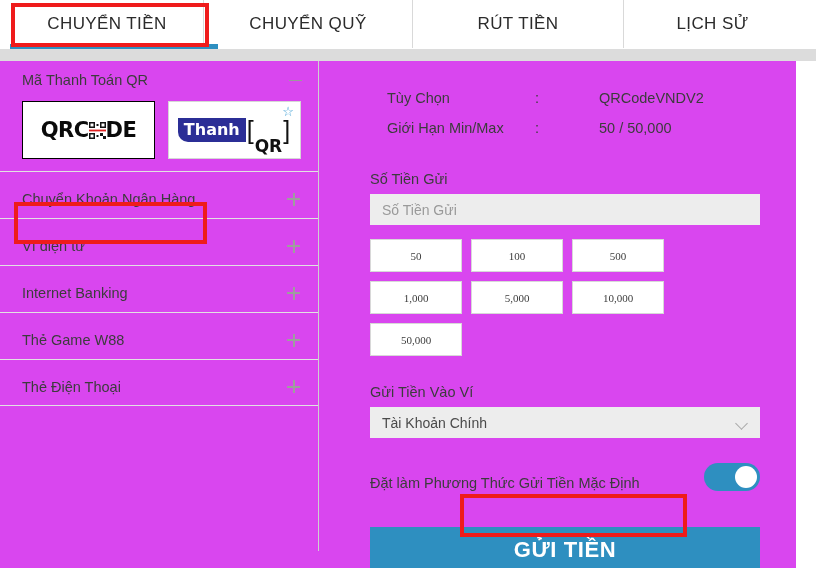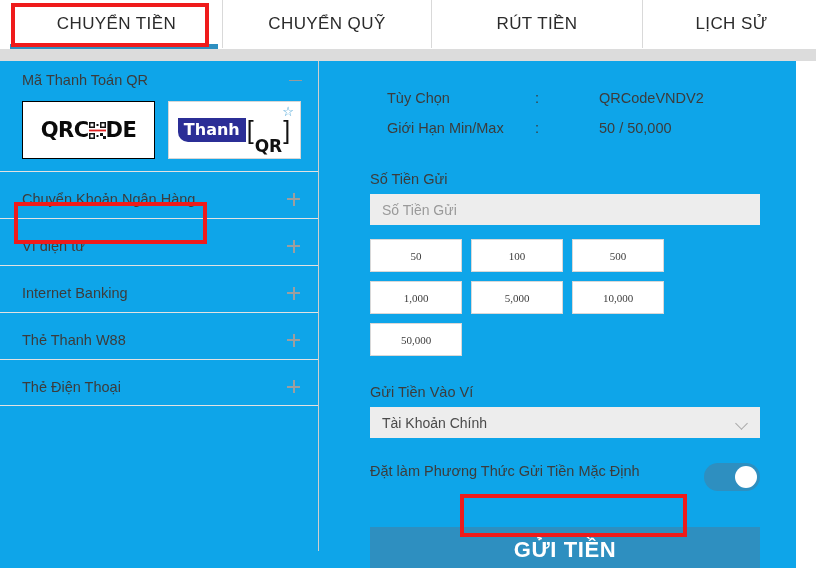--- a/index.html
+++ b/index.html
@@ -35,21 +35,21 @@
     align-items: center;
     justify-content: center;
     font-size: 17px;
     letter-spacing: 0.4px;
     color: #2b2b2b;
     border-right: 1px solid #d9d9d9;
     box-sizing: border-box;
     cursor: pointer;
     background: #ffffff;
   }
-  .tab-0 { width: 223px; padding-left: 11px; }
+  .tab-0 { width: 204px; padding-left: 11px; }
   .tab-1 { width: 209px; }
   .tab-2 { width: 211px; }
   .tab-3 { width: 177px; border-right: none; }
 
   .tab-underline {
     position: absolute;
     left: 10px;
     top: 44px;
     width: 208px;
     height: 5px;
@@ -64,21 +64,21 @@
     background: #dcdcdc;
   }
 
   
   .content {
     position: absolute;
     left: 0;
     top: 61px;
     width: 796px;
     height: 507px;
-    background: #0ea5e9;
+    background: #d946ef;
   }
   .vdivider {
     position: absolute;
     left: 318px;
     top: 0px;
     width: 1px;
     height: 490px;
     background: #cfcfcf;
   }
 
@@ -311,21 +311,21 @@
     border-right: 1.6px solid #a8a8a8;
     border-bottom: 1.6px solid #a8a8a8;
     transform: rotate(45deg);
   }
 
   .toggle-row {
     margin-left: 52px;
     width: 390px;
     margin-top: 25px;
     display: flex;
-    align-items: flex-start;
+    align-items: flex-end;
     justify-content: space-between;
   }
   .toggle-label {
     font-size: 14.5px;
     color: #3c3c3c;
   }
   .toggle {
     width: 56px;
     height: 28px;
     border-radius: 14px;
@@ -443,21 +443,21 @@
       </div>
       <div class="sb-item">
         <span>Ví điện tử</span>
         <span class="plus-icon"></span>
       </div>
       <div class="sb-item">
         <span>Internet Banking</span>
         <span class="plus-icon"></span>
       </div>
       <div class="sb-item">
-        <span>Thẻ Thanh W88</span>
+        <span>Thẻ Game W88</span>
         <span class="plus-icon"></span>
       </div>
       <div class="sb-item">
         <span>Thẻ Điện Thoại</span>
         <span class="plus-icon"></span>
       </div>
     </div>
   </div>
 
   <div class="panel">

